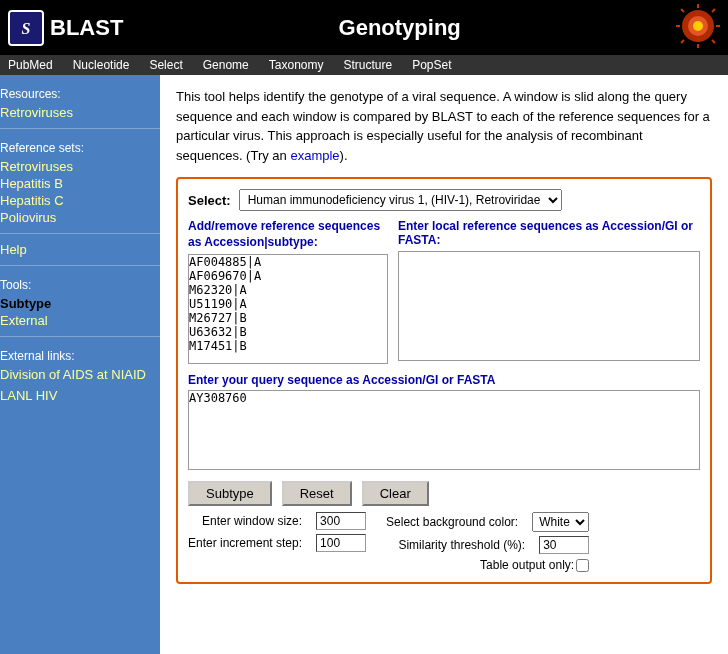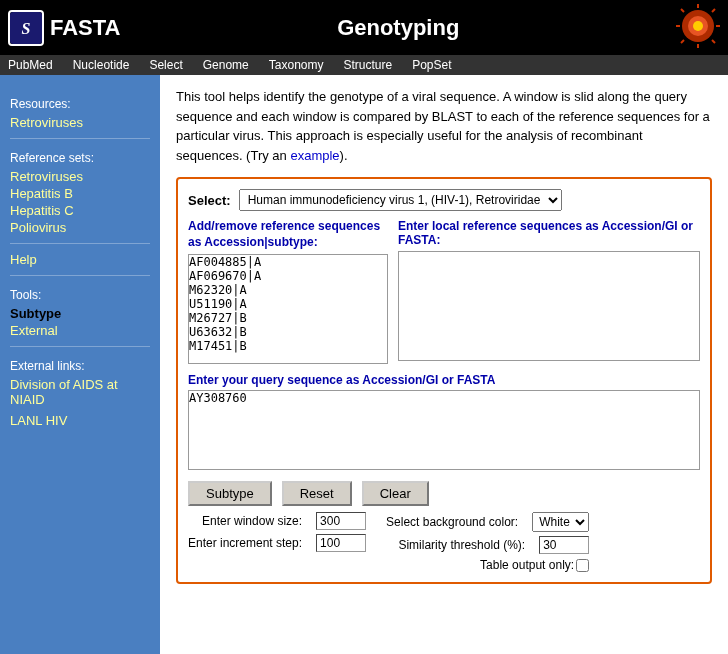--- a/index.html
+++ b/index.html
@@ -13,21 +13,21 @@
     .page-title { color: #fff; font-size: 22px; font-weight: bold; }
 
     
     .navbar { background: #333; display: flex; padding: 3px 8px; gap: 20px; }
     .navbar a { color: #fff; text-decoration: none; font-size: 12px; cursor: pointer; }
 
     
     .main-layout { display: flex; min-height: 580px; }
 
     
-    .sidebar { width: 160px; background: #4a7fc1; padding: 10px; flex-shrink: 0; }
+    .sidebar { width: 160px; background: #4a7fc1; flex-shrink: 0; }
     .sidebar-section-label { color: #fff; font-size: 12px; margin-top: 12px; margin-bottom: 4px; }
     .sidebar-link { color: #ffff99; font-size: 13px; display: block; cursor: pointer; text-decoration: none; margin-bottom: 2px; }
     .sidebar-link.active { color: #000; font-weight: bold; }
     .sidebar-divider { height: 1px; background: rgba(255,255,255,0.3); margin: 8px 0; }
 
     
     .main-content { flex: 1; padding: 12px 16px; }
 
     .intro-text { font-size: 13px; line-height: 1.5; color: #000; margin-bottom: 12px; }
     .intro-text a { color: #00c; }
@@ -74,21 +74,21 @@
 <body>
 
 <div class="header">
   <div class="ncbi-logo">
     <div class="logo-icon">
       <svg width="32" height="32" viewBox="0 0 32 32">
         <rect width="32" height="32" fill="#1a1a6e" rx="3"></rect>
         <text x="16" y="22" text-anchor="middle" fill="white" font-size="16" font-style="italic" font-weight="bold" font-family="serif">S</text>
       </svg>
     </div>
-    <span>FASTA</span>
+    <span>BLAST</span>
   </div>
   <div class="page-title-area">
     <span class="page-title">Genotyping</span>
   </div>
   <div>
     <svg width="44" height="44" viewBox="0 0 44 44">
       <circle cx="22" cy="22" r="16" fill="#cc3300" opacity="0.85"></circle>
       <circle cx="22" cy="22" r="10" fill="#ff6633" opacity="0.7"></circle>
       <circle cx="22" cy="22" r="5" fill="#ffcc00"></circle>
       <line x1="22" y1="4" x2="22" y2="0" stroke="#cc3300" stroke-width="2"></line>

